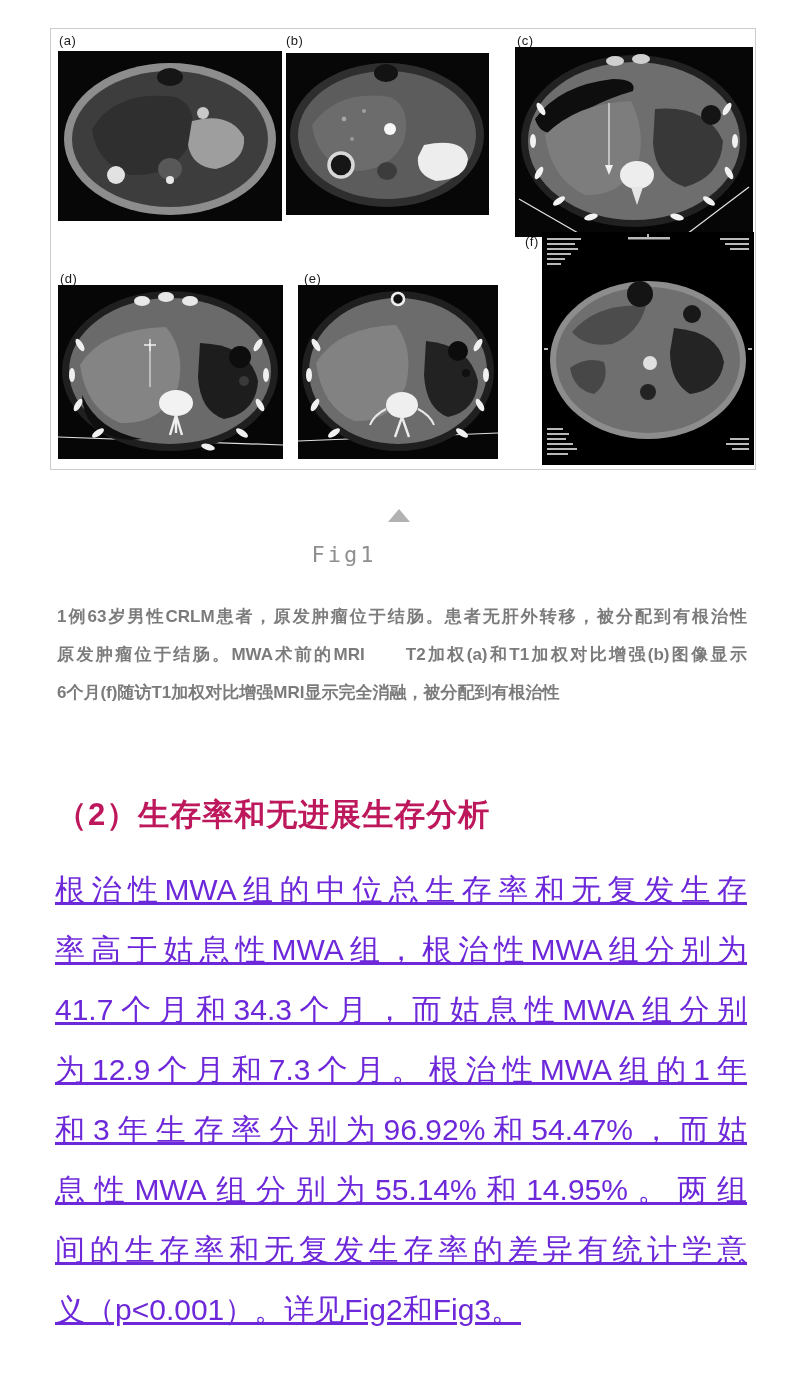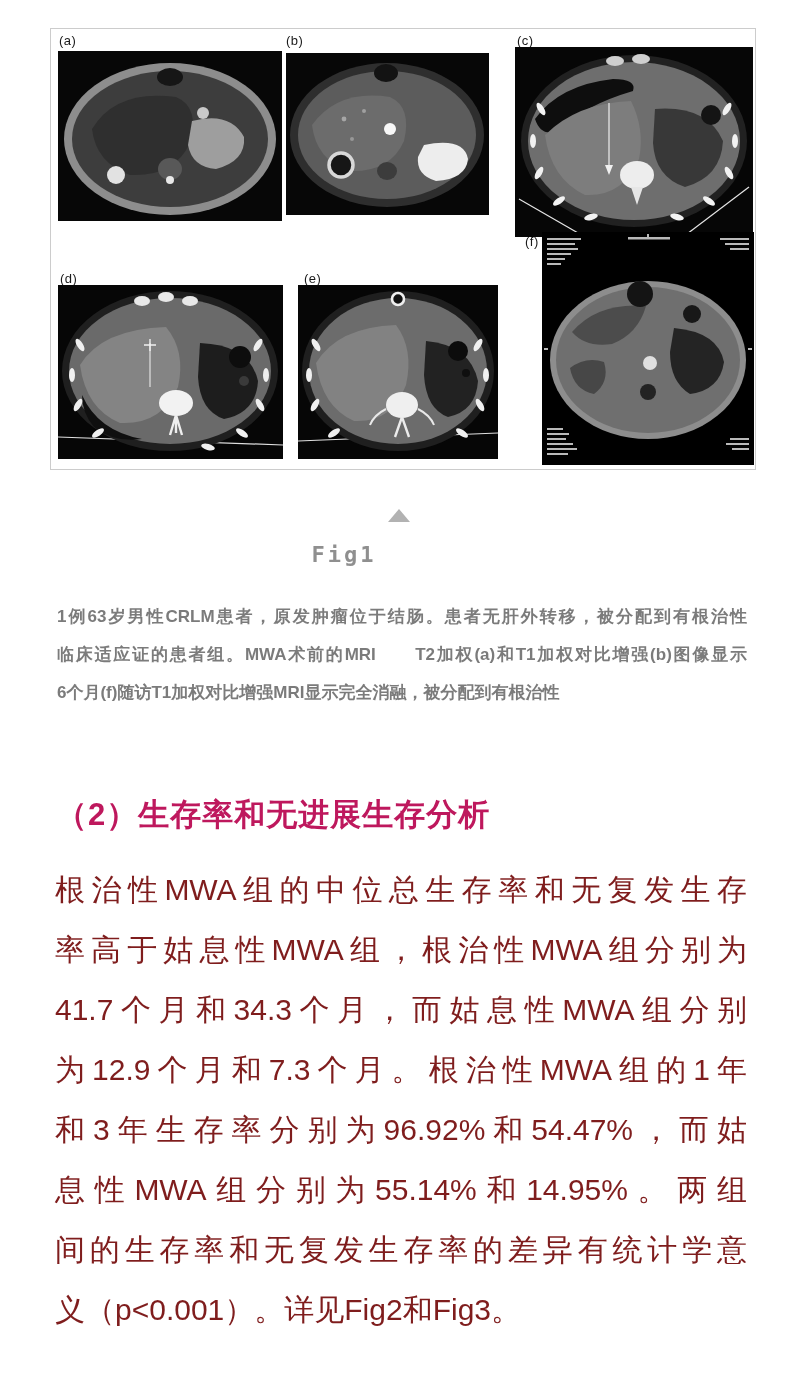--- a/index.html
+++ b/index.html
@@ -12,32 +12,32 @@
   .panel{position:absolute;}
   .panel-label{position:absolute;font-size:13px;color:#1a1a1a;letter-spacing:.5px;}
   .scan{position:absolute;display:block;}
 
   
   .tri{position:absolute;left:388px;top:509px;width:0;height:0;cursor:pointer;
        border-left:11px solid transparent;border-right:11px solid transparent;
        border-bottom:13px solid #b2b2b2;}
   .fig-title{position:absolute;left:0;top:542px;width:688px;text-align:center;
              font-family:"DejaVu Sans Mono",monospace;font-size:22px;color:#8f8f8f;
-             letter-spacing:3px;font-weight:bold;}
+             letter-spacing:3px;}
 
   
   .caption{position:absolute;left:57px;top:598px;width:690px;color:#7b7b7b;
            font-size:17px;line-height:38px;font-weight:bold;}
   .cap-line{white-space:pre-wrap;}
 
   
   .heading{position:absolute;left:56px;top:794px;width:700px;font-size:31px;
            font-weight:bold;color:#be185d;letter-spacing:1px;}
-  .body-text{position:absolute;left:55px;top:860px;width:692px;color:#7f1d1d;
-             font-size:30px;line-height:60px;}
+  .body-text{position:absolute;left:55px;top:860px;width:692px;color:#6d28d9;
+             font-size:30px;line-height:60px;text-decoration:underline;}
   .jl{text-align:justify;text-align-last:justify;}
 </style>
 </head>
 <body>
 
 <div class="page">
 
   <div class="figure-box">
 
     <div class="panel" style="left:6px;top:4px;width:226px;height:192px;">
@@ -209,21 +209,21 @@
         </g>
       </svg>
     </div>
   </div>
 
   <div class="tri"></div>
   <div class="fig-title">Fig1</div>
 
   <div class="caption">
     <div class="cap-line jl">1例63岁男性CRLM患者，原发肿瘤位于结肠。患者无肝外转移，被分配到有根治性</div>
-    <div class="cap-line jl">临床适应证的患者组。MWA术前的MRI　　T2加权(a)和T1加权对比增强(b)图像显示</div>
+    <div class="cap-line jl">原发肿瘤位于结肠。MWA术前的MRI　　T2加权(a)和T1加权对比增强(b)图像显示</div>
     <div class="cap-line">6个月(f)随访T1加权对比增强MRI显示完全消融，被分配到有根治性</div>
   </div>
 
   <div class="heading">（2）生存率和无进展生存分析</div>
 
   <div class="body-text">
     <div class="jl">根治性MWA组的中位总生存率和无复发生存</div>
     <div class="jl">率高于姑息性MWA组，根治性MWA组分别为</div>
     <div class="jl">41.7个月和34.3个月，而姑息性MWA组分别</div>
     <div class="jl">为12.9个月和7.3个月。根治性MWA组的1年</div>

